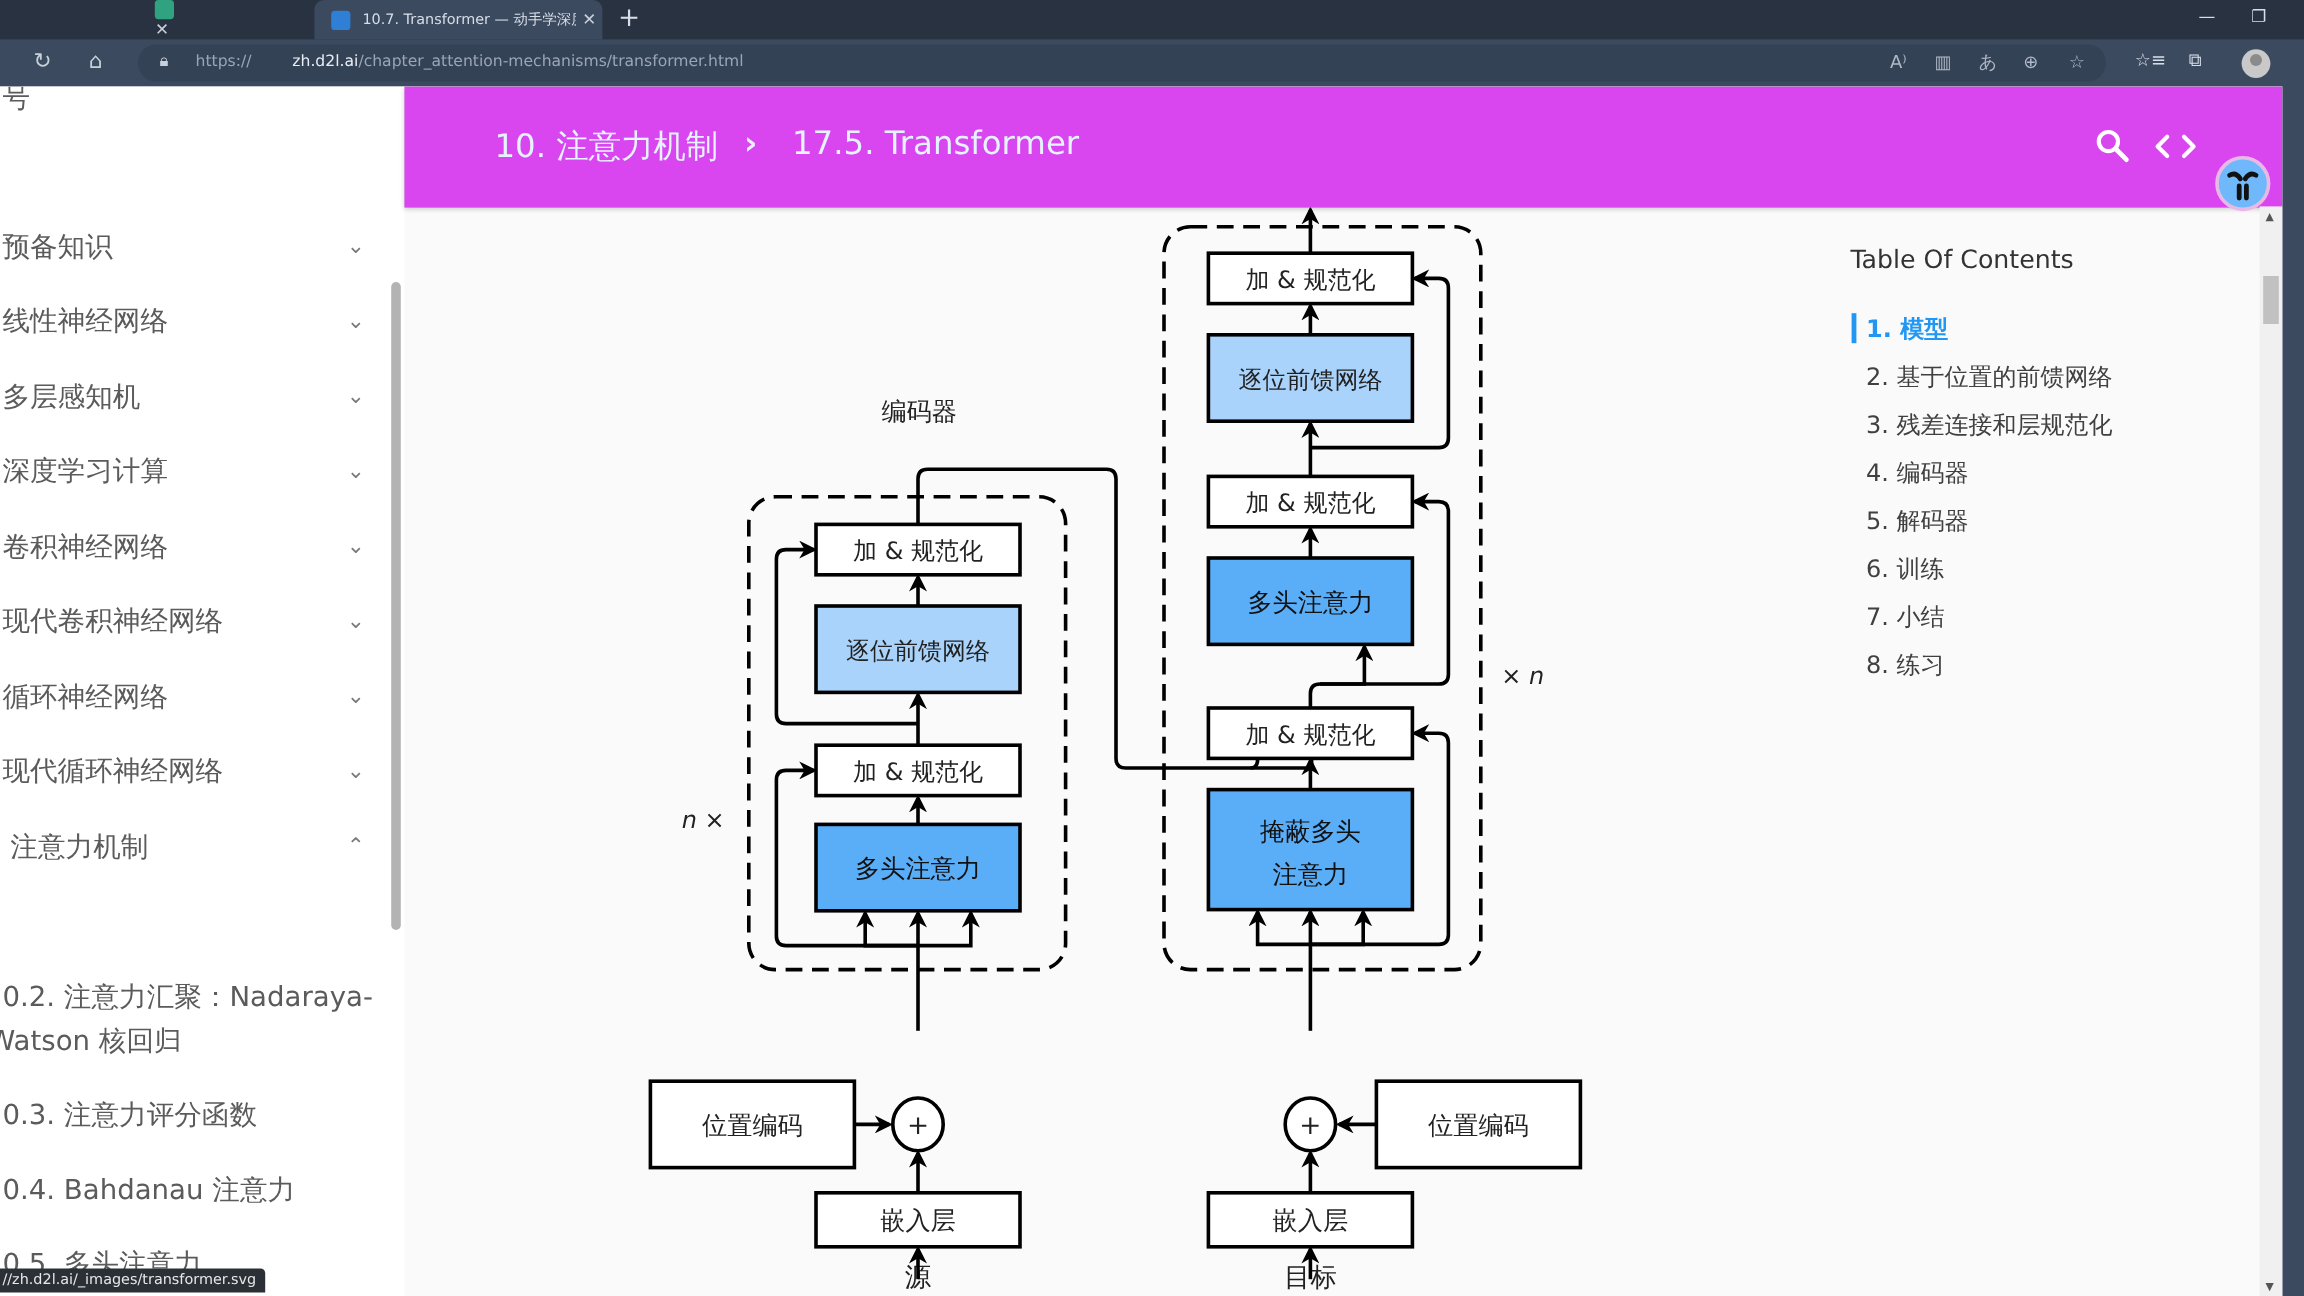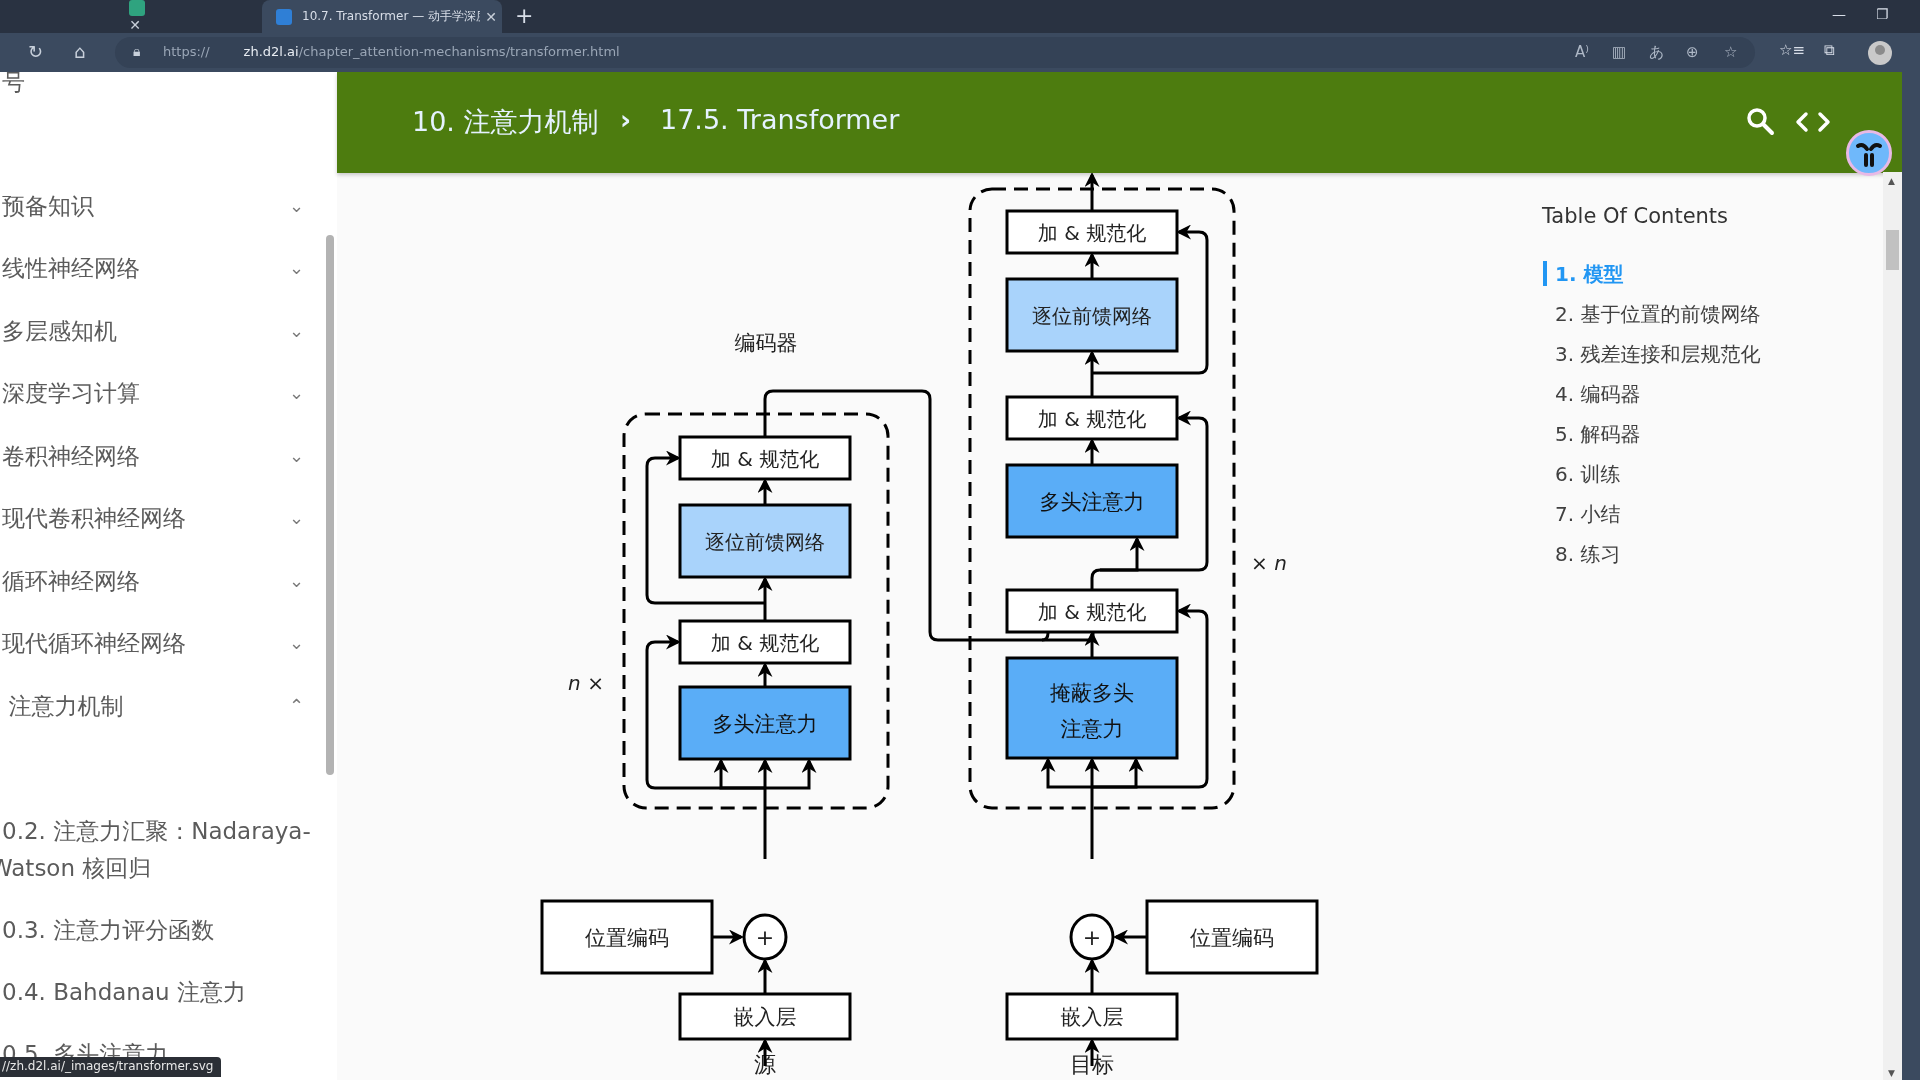--- a/index.html
+++ b/index.html
@@ -22,21 +22,21 @@
   .tool { position: absolute; top: 6px; color: #aeb8c6; font-size: 15px; }
   .avatar { position: absolute; left: 1868px; top: 41px; width: 24px; height: 24px; border-radius: 50%; background: #c9c9c9; overflow: hidden; }
   .avatar::after { content: ""; position: absolute; left: 7px; top: 4px; width: 10px; height: 10px; border-radius: 50%; background: #8b8b8b; }
   .viewport { position: absolute; left: 0; top: 72px; width: 1902px; height: 1008px; background: #fafafa; overflow: hidden; }
   .sidebar { position: absolute; left: 0; top: 0; width: 337px; height: 1008px; background: #ffffff; overflow: hidden; }
   .side-item { position: absolute; left: 2px; width: 310px; font-size: 23px; color: #5b5b5b; display: flex; justify-content: space-between; line-height: 36px; }
   .side-item .chev { color: #7a7a7a; font-size: 18px; margin-right: 8px; }
   .side-sub { font-size: 23px; color: #5b5b5b; }
   .side-scroll { position: absolute; left: 326px; top: 163px; width: 8px; height: 540px; background: #b3b3b3; border-radius: 4px; }
   .statusbar { position: absolute; left: 0; top: 985px; height: 20px; padding: 2px 8px 0 2px; background: #2b2f36; color: #e8e8e8; font-size: 12px; border-radius: 0 4px 0 0; }
-  .header { position: absolute; left: 337px; top: 0; width: 1565px; height: 101px; background: #4d7c0f; box-shadow: 0 2px 4px rgba(0,0,0,0.2); }
+  .header { position: absolute; left: 337px; top: 0; width: 1565px; height: 101px; background: #d946ef; box-shadow: 0 2px 4px rgba(0,0,0,0.2); }
   .crumb { position: absolute; top: 32px; font-size: 27px; color: #e5f2ff; white-space: nowrap; }
   .hicon { position: absolute; color: #ffffff; }
   .bot { position: absolute; left: 1846px; top: 58px; width: 46px; height: 46px; border-radius: 50%; background: #6fb8fb; border: 3px solid #e8b9e6; display: flex; align-items: center; justify-content: center; }
   .toc-title { position: absolute; left: 1542px; top: 132px; font-size: 21px; color: #333; }
   .toc-item { position: absolute; left: 1555px; font-size: 20px; color: #404040; white-space: nowrap; }
   .toc-item.active { color: #2196f3; font-weight: bold; }
   .toc-bar { position: absolute; left: 1543px; top: 189px; width: 4px; height: 25px; background: #2196f3; }
   .vscroll { position: absolute; left: 1883px; top: 100px; width: 19px; height: 908px; background: #f0f0f0; }
   .vthumb { position: absolute; left: 3px; top: 58px; width: 13px; height: 40px; background: #c1c1c1; }
   .diagram { position: absolute; left: 337px; top: 101px; }

